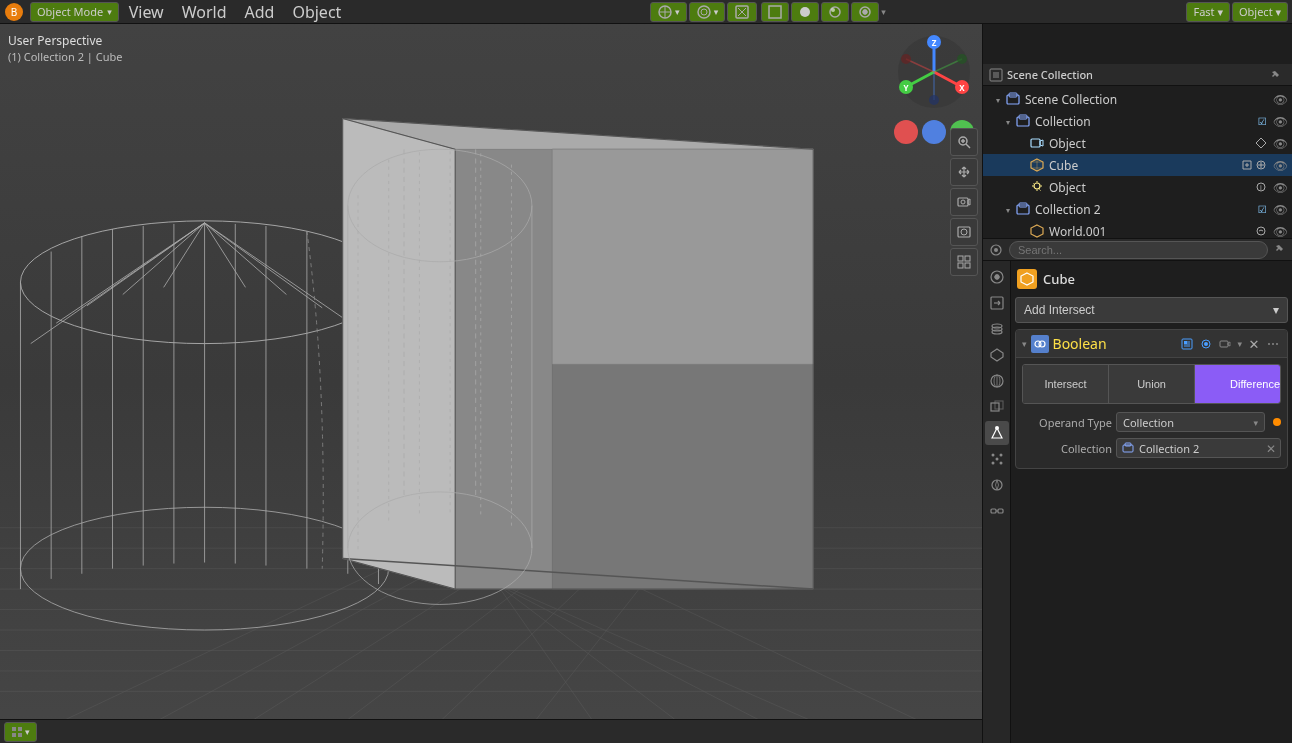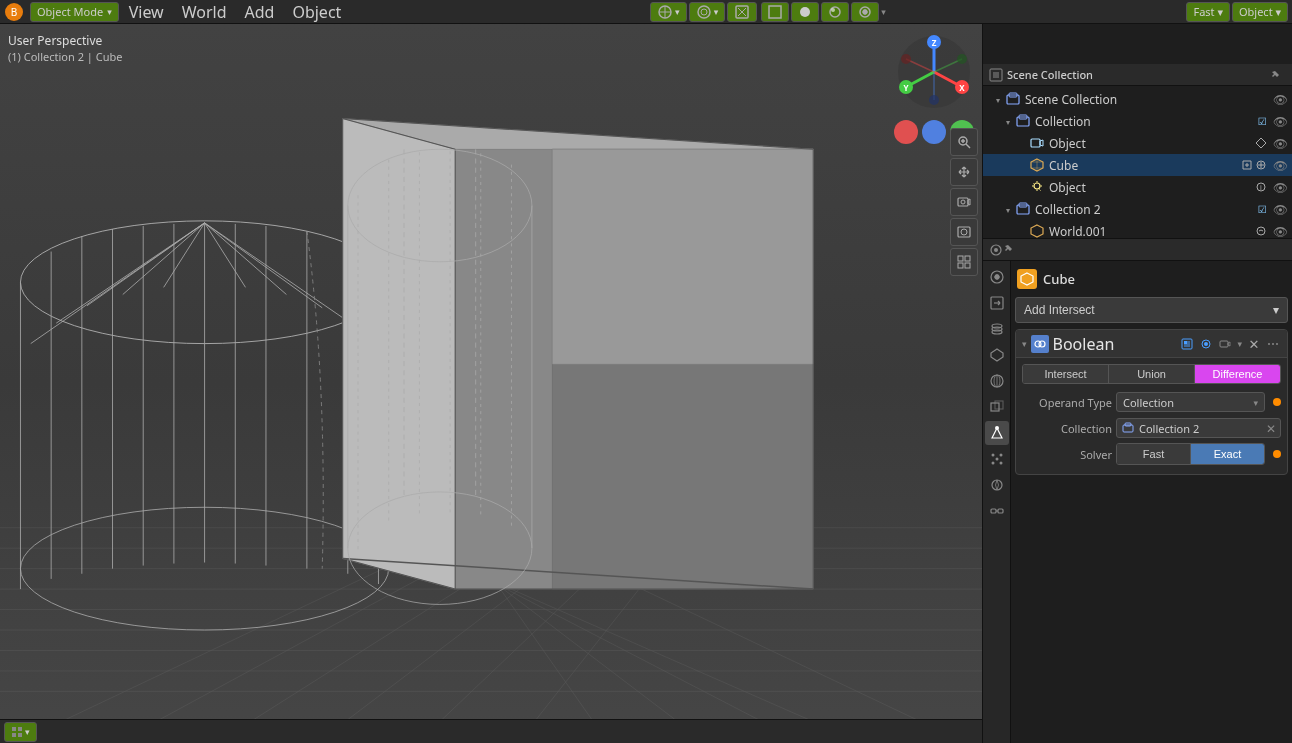--- a/index.html
+++ b/index.html
@@ -385,22 +385,22 @@
       background: #5580cc;
       border-radius: 2px;
       display: flex;
       align-items: center;
       justify-content: center;
       font-size: 10px;
       color: #fff;
     }
     .mod-name {
       flex: 1;
-      font-size: 16px;
-      color: #e5e5e5;
+      font-size: 14px;
+      color: #fde047;
     }
     .mod-icons-right {
       display: flex;
       align-items: center;
       gap: 3px;
     }
     .mod-header-icon {
       width: 16px;
       height: 16px;
       display: flex;
@@ -422,30 +422,30 @@
     .bool-mode-row {
       display: flex;
       gap: 0;
       margin-bottom: 6px;
       border-radius: 3px;
       overflow: hidden;
       border: 1px solid #555;
     }
     .bool-mode-btn {
       flex: 1;
-      height: 18px;
+      height: 38px;
       background: #3a3a3a;
       border: none;
       border-right: 1px solid #555;
       color: #ccc;
       font-size: 11px;
       cursor: pointer;
     }
     .bool-mode-btn:last-child { border-right: none; }
-    .bool-mode-btn.active { background: #d946ef; color: #fff; }
+    .bool-mode-btn.active { background: #8b5cf6; color: #fff; text-align: right; }
 
     
     .prop-row {
       display: flex;
       align-items: center;
       height: 24px;
       margin-bottom: 2px;
       gap: 4px;
     }
     .prop-label {
@@ -998,20 +998,21 @@
       </div>
     </div>
 
     <div class="properties-panel">
 
       <div class="properties-header">
         <svg width="14" height="14" viewBox="0 0 14 14">
           <circle cx="7" cy="7" r="5" stroke="#888" stroke-width="1.2" fill="none"></circle>
           <circle cx="7" cy="7" r="2" fill="#888"></circle>
         </svg>
+        <input class="prop-search" type="text" placeholder="Search..." style="">
         <svg width="12" height="12" viewBox="0 0 12 12" style="cursor:pointer;">
           <path d="M5 1L9 5L7 7L5 5L3 7L2 6L4 4L2 2Z" fill="#888"></path>
         </svg>
       </div>
 
       <div class="properties-sidebar">
 
         <div class="prop-icons-bar">
 
           <div class="prop-icon-btn" title="Render">
@@ -1181,27 +1182,19 @@
                     <svg width="12" height="12" viewBox="0 0 12 12" fill="none">
                       <rect x="1" y="3" width="10" height="7" rx="1" stroke="#88aaff" stroke-width="1"></rect>
                       <rect x="3" y="1" width="6" height="3" rx="1" stroke="#88aaff" stroke-width="1"></rect>
                     </svg>
                   </div>
                   <span>Collection 2</span>
                   <span class="coll-x">✕</span>
                 </div>
               </div>
 
-              <div class="solver-row">
-                <span class="solver-label">Solver</span>
-                <div class="solver-btns">
-                  <button class="solver-btn">Fast</button>
-                  <button class="solver-btn active">Exact</button>
-                </div>
-                <div class="prop-dot active"></div>
-              </div>
             </div>
           </div>
         </div>
       </div>
     </div>
   </div>
 </div>
 
 </body></html>

